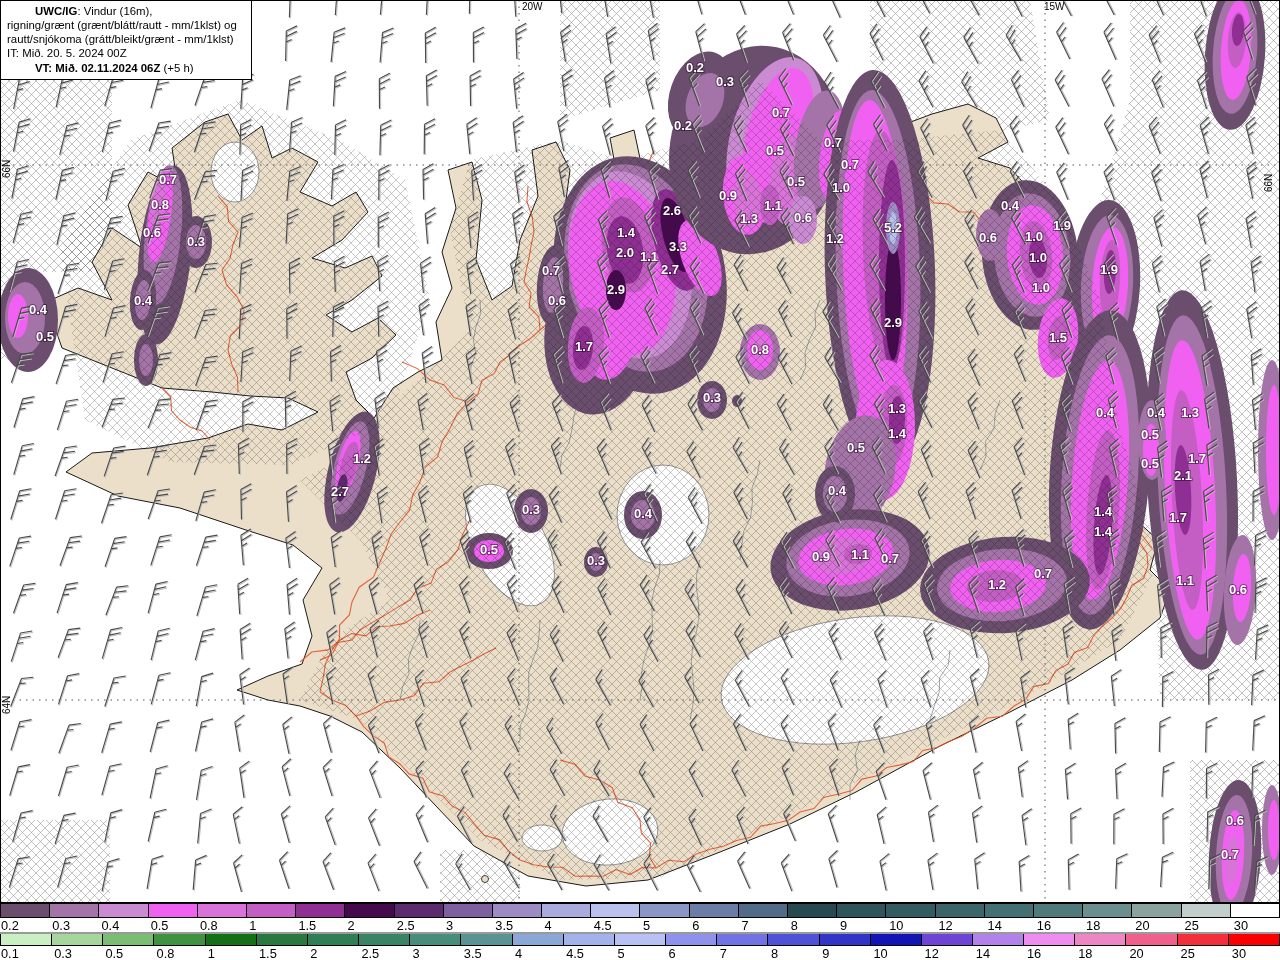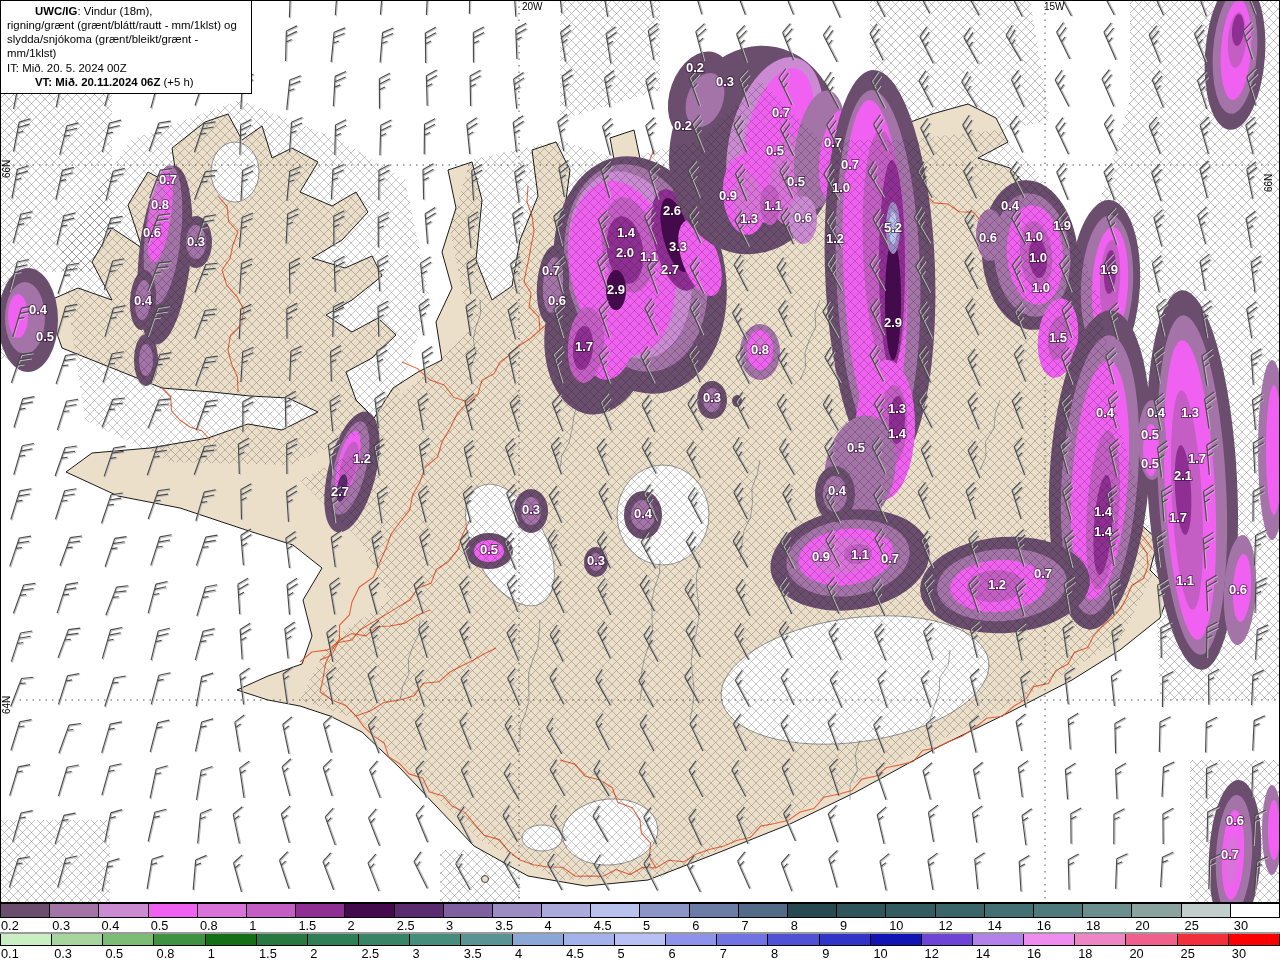--- a/index.html
+++ b/index.html
@@ -2491,25 +2491,25 @@
       </g>
       <text x="522" y="10" class="grat-label" transform="">20W</text>
       <text x="1044" y="10" class="grat-label" transform="">15W</text>
       <text x="10" y="178" class="grat-label" transform="rotate(-90 10 178)">66N</text>
       <text x="1272" y="192" class="grat-label" transform="rotate(-90 1272 192)">66N</text>
       <text x="10" y="714" class="grat-label" transform="rotate(-90 10 714)">64N</text>
       <rect x="0.5" y="0.5" width="1279" height="902" fill="none" stroke="#000" stroke-width="1"></rect>
     </svg>
 
   <div class="titlebox">
-    <div><b>UWC/IG</b><span>: Vindur (18m),</span></div>
+    <div><b>UWC/IG</b><span>: Vindur (16m),</span></div>
     <div>rigning/grænt (grænt/blátt/rautt - mm/1klst) og</div>
-    <div>slydda/snjókoma (grænt/bleikt/grænt - mm/1klst)</div>
+    <div>rautt/snjókoma (grátt/bleikt/grænt - mm/1klst)</div>
     <div>IT: Mið. 20. 5. 2024 00Z</div>
-    <div><b>VT: Mið. 20.11.2024 06Z</b><span> (+5 h)</span></div>
+    <div><b>VT: Mið. 02.11.2024 06Z</b><span> (+5 h)</span></div>
   </div>
 
   <div id="bar1" class="cbar">
       <div class="seg" style="background: rgb(107, 77, 110);"></div>
       <div class="seg" style="background: rgb(164, 115, 168);"></div>
       <div class="seg" style="background: rgb(202, 139, 210);"></div>
       <div class="seg" style="background: rgb(241, 97, 241);"></div>
       <div class="seg" style="background: rgb(217, 115, 217);"></div>
       <div class="seg" style="background: rgb(196, 94, 196);"></div>
       <div class="seg" style="background: rgb(143, 46, 147);"></div>

